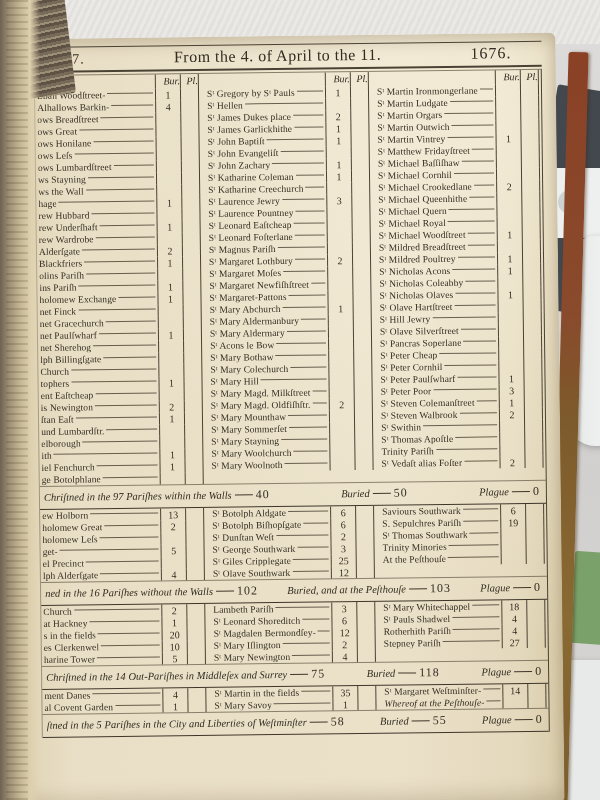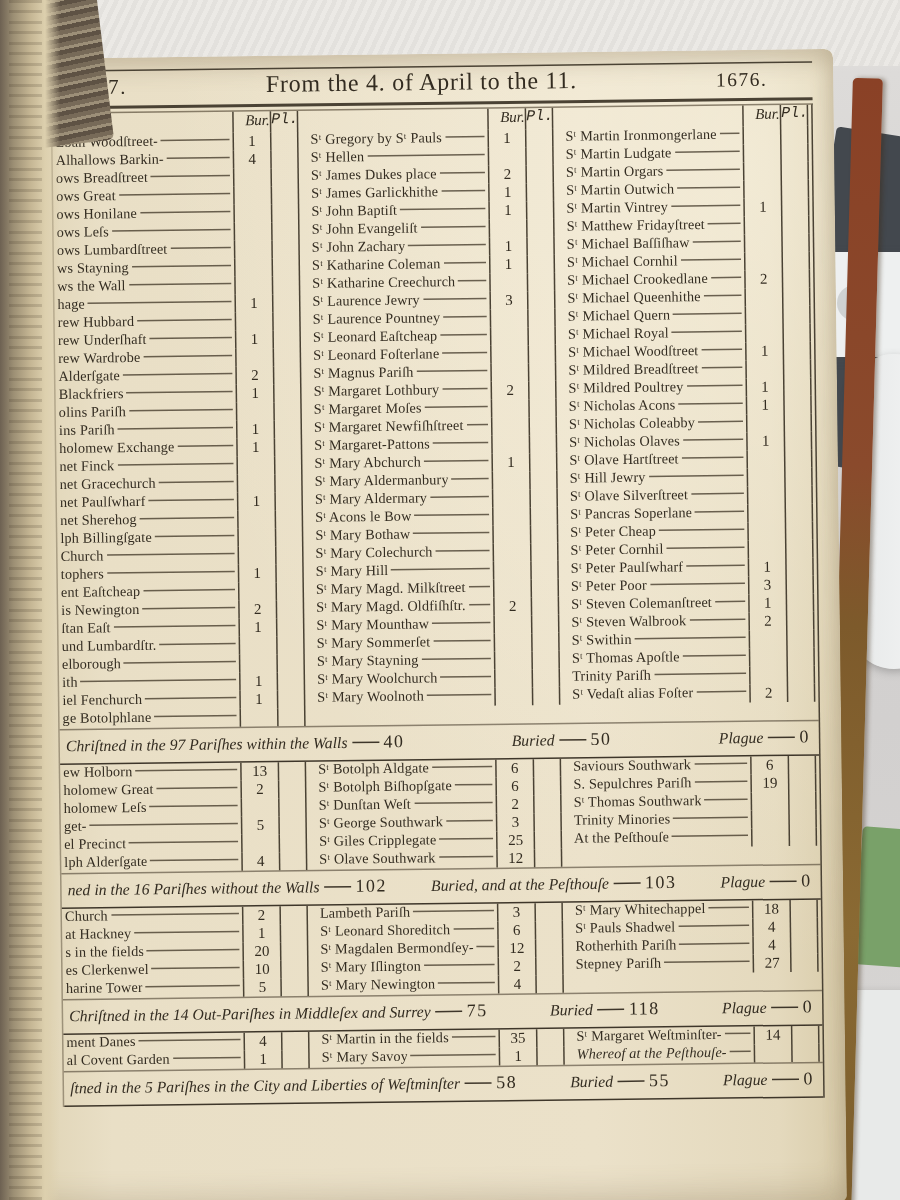--- a/index.html
+++ b/index.html
@@ -32,31 +32,31 @@
     color:#332c21;}
   .gutter{position:absolute;left:0;top:0;width:40px;height:800px;z-index:7;pointer-events:none;
     background:linear-gradient(90deg,#6d6152 0,#9c8f74 9px,#c4b593 20px,#ddd0ae 30px,rgba(221,208,174,0) 40px);}
   .guttertex{position:absolute;left:6px;top:0;width:22px;height:800px;
     background:repeating-linear-gradient(180deg,rgba(60,48,32,.35) 0 2px,rgba(0,0,0,0) 2px 7px);opacity:.5;}
   .inner{position:absolute;left:34px;top:8px;right:14px;bottom:6px;}
   .pheader{display:flex;align-items:baseline;padding:2px 2px 3px 2px;
     border-top:1.5px solid #4a4234;border-bottom:2px solid #4a4234;}
   .ph-left{font-size:14px;letter-spacing:1px;}
   .ph-title{flex:1;text-align:center;font-size:16px;letter-spacing:.5px;}
-  .ph-year{font-size:13px;letter-spacing:1px;margin-right:28px;}
+  .ph-year{font-size:16px;letter-spacing:1px;margin-right:28px;}
   .ptable{border-left:1px solid rgba(70,58,40,.45);border-right:1.4px solid #4a4234;
     border-top:1px solid rgba(70,58,40,.6);margin-top:2px;}
   .section{border-bottom:1.6px solid #3e362a;}
   .cols{display:flex;gap:8px;padding:0 2px;}
   .pcol{flex:1;display:flex;flex-direction:column;min-width:0;}
   .colhead{display:flex;height:14px;align-items:center;}
   .colhead .sp{flex:1;}
   .chlabel{font-style:italic;font-size:10px;text-align:right;}
   .chlabel.bur{width:24px;border-left:1px solid #4a4234;height:100%;line-height:14px;}
-  .chlabel.pl{width:17px;border-left:1px solid #4a4234;border-right:1px solid #4a4234;height:100%;line-height:14px;font-family:Liberation Mono, monospace;}
+  .chlabel.pl{width:17px;border-left:1px solid #4a4234;border-right:1px solid #4a4234;height:100%;line-height:14px;}
   .prow{display:flex;height:12px;align-items:center;}
   .pname{font-size:9.5px;white-space:nowrap;overflow:hidden;letter-spacing:.1px;}
   .pname.it{font-style:italic;}
   .leader{flex:1;min-width:3px;border-bottom:1px solid rgba(48,38,24,.7);margin:0 2px 3px 2px;}
   .num{font-size:10px;display:flex;align-items:center;justify-content:center;height:100%;}
   .num.bur{width:24px;border-left:1px solid #4a4234;}
   .num.pl{width:17px;border-left:1px solid #4a4234;border-right:1px solid #4a4234;}
   .summary{display:flex;align-items:baseline;padding:3px 6px 4px 4px;border-top:1px solid rgba(60,50,35,.55);}
   .slabel{font-style:italic;font-size:10.5px;white-space:nowrap;}
   .sdash{width:18px;border-bottom:1.2px solid #3e362a;align-self:center;margin:0 3px;}

